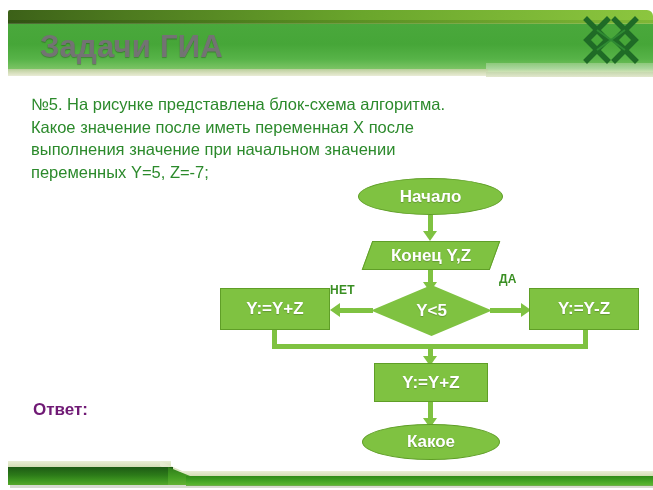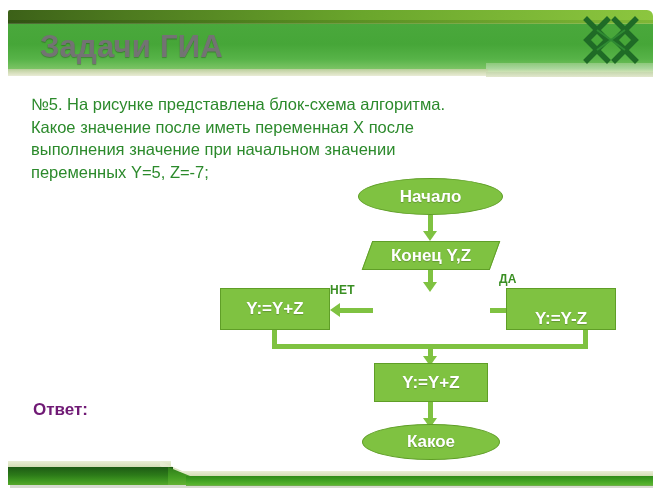--- a/index.html
+++ b/index.html
@@ -348,35 +348,39 @@
     <div class="arrow-down" style="left:423px; top:231px;"></div>
 
     <div class="node para" style="left:367px; top:241px; width:128px; height:29px;">
       <div class="para-shape"></div>
       <span class="para-text">Конец Y,Z</span>
     </div>
 
     <div class="conn-v" style="left:428px; top:270px; width:5px; height:14px;"></div>
     <div class="arrow-down" style="left:423px; top:282px;"></div>
 
+    <div class="node diamond" style="left:371px; top:285px; width:121px; height:51px;">
+      <div class="diamond-shape"></div>
+      <span class="diamond-text">Y&lt;5</span>
+    </div>
 
     <div class="branch-label" style="left:330px; top:260px;margin-top:23px;">НЕТ</div>
     <div class="branch-label" style="left:487px; top:272px;margin-left:12px;">ДА</div>
 
     <div class="conn-h" style="left:340px; top:308px; width:33px; height:5px;"></div>
     <div class="arrow-left" style="left:330px; top:303px;"></div>
 
     <div class="conn-h" style="left:490px; top:308px; width:33px; height:5px;"></div>
     <div class="arrow-right" style="left:521px; top:303px;"></div>
 
     <div class="node" style="left:220px; top:288px; width:110px; height:42px;">
       <span>Y:=Y+Z</span>
     </div>
 
-    <div class="node" style="left:506px; top:288px; width:110px; height:42px;align-items:flex-end;">
+    <div class="node" style="left:529px; top:288px; width:110px; height:42px;">
       <span>Y:=Y-Z</span>
     </div>
 
     <div class="conn-v" style="left:272px; top:330px; width:5px; height:16px;"></div>
     <div class="conn-v" style="left:583px; top:330px; width:5px; height:16px;"></div>
     <div class="conn-h" style="left:272px; top:344px; width:316px; height:5px;"></div>
     <div class="conn-v" style="left:428px; top:344px; width:5px; height:14px;"></div>
     <div class="arrow-down" style="left:423px; top:356px;"></div>
 
     <div class="node" style="left:374px; top:363px; width:114px; height:39px;">

